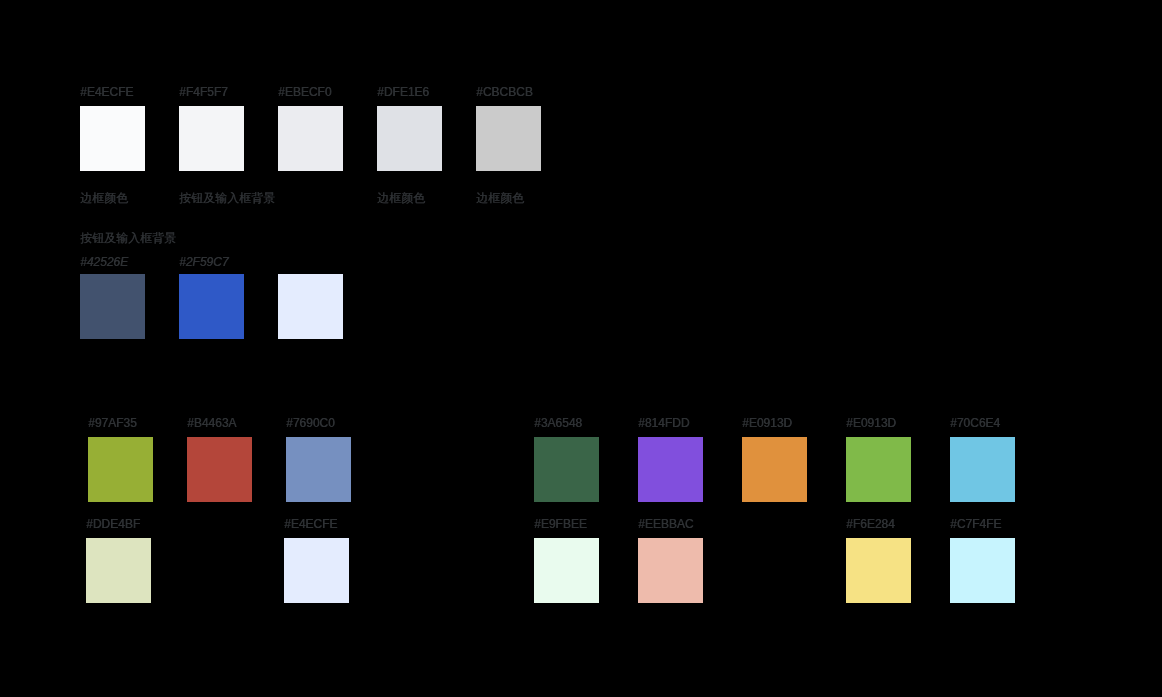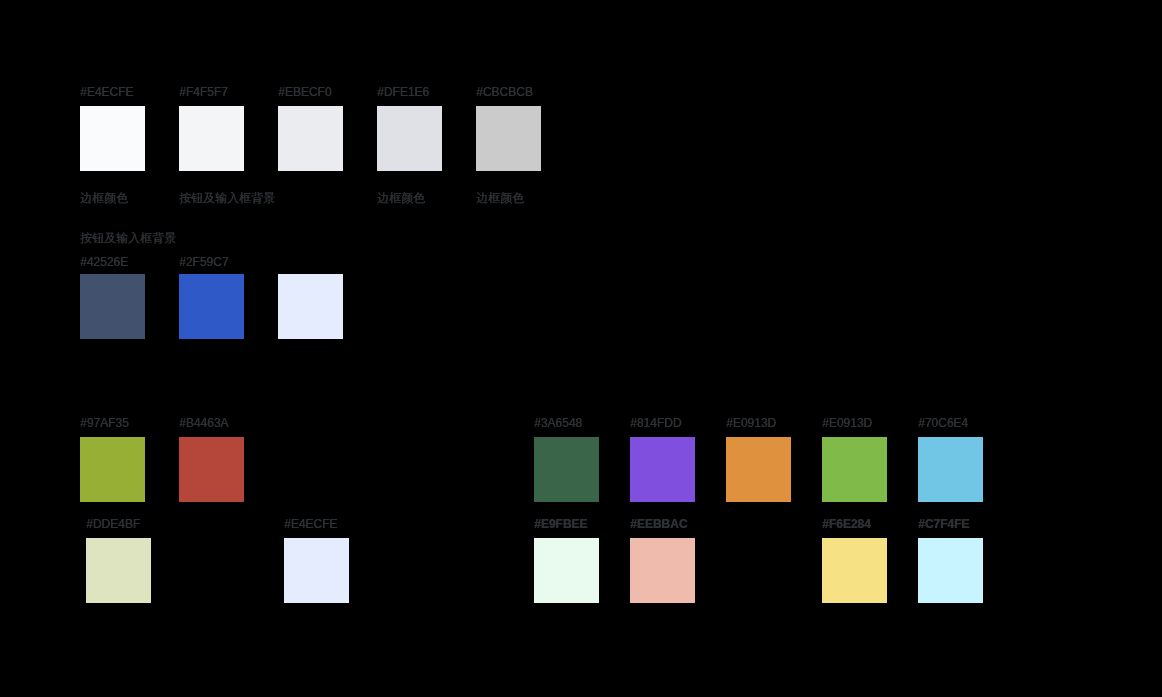--- a/index.html
+++ b/index.html
@@ -25,32 +25,32 @@
     text-shadow:0.5px 0.35px 0.25px #2e3134;
   }
   .hex   { margin-bottom:8px; }
   .note  { margin-top:21px; }
 
   
   .grp-left  { left:80px; }
   .grp-left  .cell + .cell { margin-left:34px; }
 
   
-  .grp-right { left:534px; }
-  .grp-right .cell + .cell { margin-left:31px; }
+  .grp-right { left:534px;gap:39px; }
+  .grp-right .cell + .cell { }
 
   
   #row-neutral      { top:86px; }
   #section-title    { position:absolute; left:80px; top:232px; }
-  #row-menu         { top:256px; }
+  #row-menu         { top:256px;font-style:italic; }
   #row-menu .hex    { margin-bottom:6px; }
-  #row-chart-a      { top:417px; }
+  #row-chart-a      { top:417px;margin-left:8px; }
   #row-chart-b      { top:518px;margin-left:6px; }
   #row-chart-c      { top:417px; }
-  #row-chart-d      { top:518px;font-weight:bold; }
+  #row-chart-d      { top:518px; }
 </style>
 </head>
 <body style="background: rgb(0, 0, 0);">
 
 <div class="page">
 
   <div class="row grp-left" id="row-neutral">
     <div class="cell">
       <div class="label hex">#E4ECFE</div>
       <div class="swatch" style="background-color: rgb(250, 251, 252);"></div>
@@ -95,20 +95,24 @@
   </div>
 
   <div class="row grp-left" id="row-chart-a">
     <div class="cell">
       <div class="label hex">#97AF35</div>
       <div class="swatch" style="background-color: rgb(151, 175, 53);"></div>
     </div>
     <div class="cell">
       <div class="label hex">#B4463A</div>
       <div class="swatch" style="background-color: rgb(180, 70, 58);"></div>
+    </div>
+    <div class="cell">
+      <div class="label hex">#7690C0</div>
+      <div class="swatch" style="background-color: rgb(118, 144, 192);"></div>
     </div>
   </div>
 
   <div class="row grp-left" id="row-chart-b">
     <div class="cell">
       <div class="label hex">#DDE4BF</div>
       <div class="swatch" style="background-color: rgb(221, 228, 191);"></div>
     </div>
     <div class="cell">
       <div class="label hex"></div>

